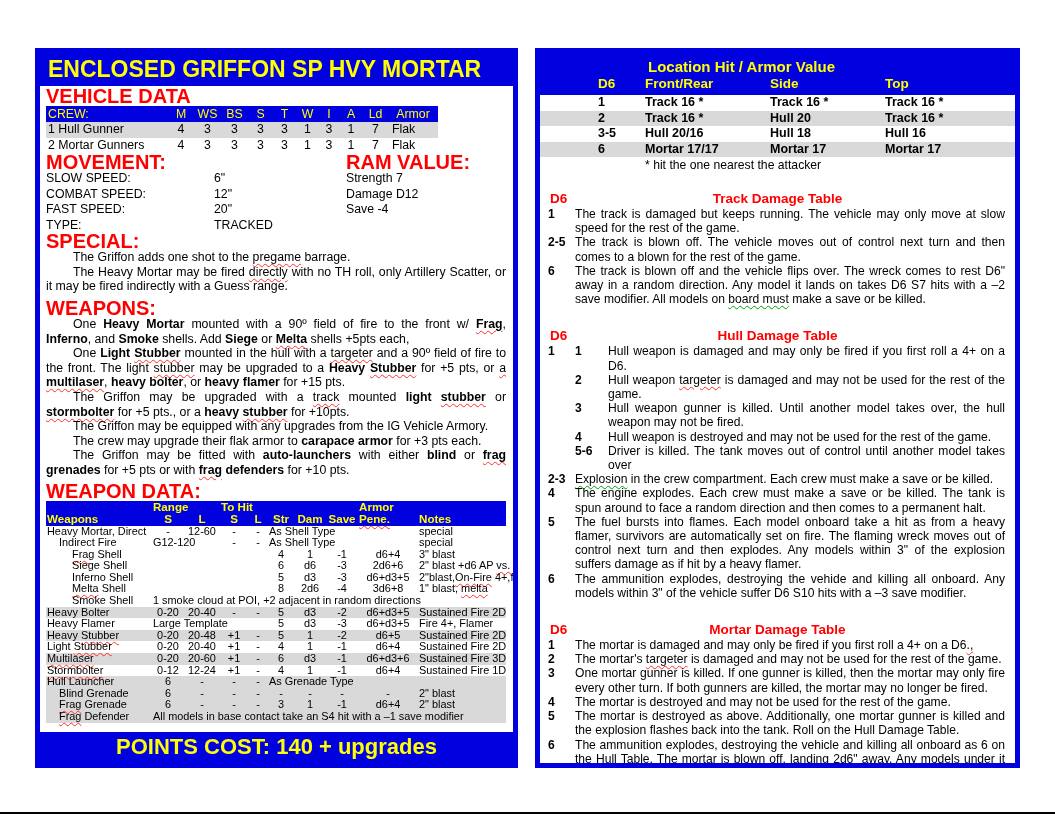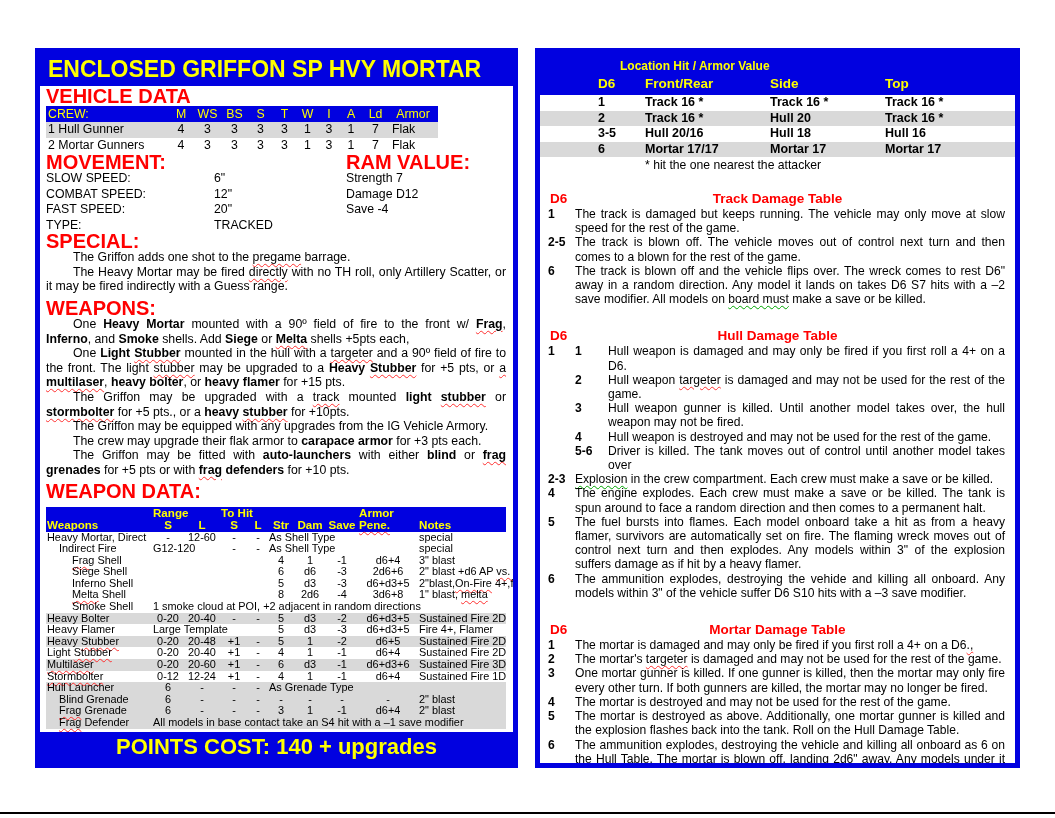--- a/index.html
+++ b/index.html
@@ -42,38 +42,38 @@
   .mv-right{flex:1}
   .mv-row{display:flex}
   .mv-label{width:168px}
 
   .body-text{font-size:12.3px;line-height:14.6px;text-align:justify}
   .para{text-indent:27px}
   #special-block{margin-bottom:6px}
   #weapons-block{margin-bottom:5px}
 
   table.wt{border-collapse:collapse;table-layout:fixed;width:100%;
-           font-size:10.9px;line-height:11.6px;margin-top:7px}
+           font-size:10.9px;line-height:11.6px;margin-top:1px}
   table.wt th{background:var(--blue);color:var(--yellow);font-weight:bold;
               font-size:11.6px;line-height:12.5px;padding:0 1px;text-align:left;white-space:nowrap}
   table.wt th.c{text-align:center}
   table.wt td{padding:0 1px;white-space:nowrap;overflow:visible}
   table.wt td.c{text-align:center}
   table.wt td.l{text-align:left}
   table.wt tr.gray td{background:var(--gray)}
   table.wt td.i1{padding-left:13px}
   table.wt td.i2{padding-left:26px}
 
   .points-band{position:absolute;left:0;right:0;bottom:0;background:var(--blue);
                color:var(--yellow);font-weight:bold;font-size:22px;line-height:24px;
                text-align:center;padding:3px 0 4px}
 
   
   .loc-blue{background:var(--blue);color:var(--yellow);font-weight:bold;padding-top:5px}
-  .loc-title{font-size:12px;line-height:17px;margin-left:80px}
+  .loc-title{font-size:15px;line-height:17px;margin-left:108px}
   .loc-grid{display:grid;grid-template-columns:105px 125px 115px 1fr}
   .loc-hrow{font-size:13.5px;line-height:16px;padding:1px 0 3px}
   .loc-hrow .fc, .loc-row .fc{padding-left:58px}
   .loc-row{font-weight:bold;font-size:12.5px;line-height:15.5px}
   .loc-row.gray{background:var(--gray)}
   .loc-footnote{padding-left:105px;font-size:12.2px;line-height:16px}
 
   .dmg-section{margin-top:18px}
   .dmg-section.later{margin-top:22px}
   .dmg-head{position:relative;text-align:center;color:var(--red);

